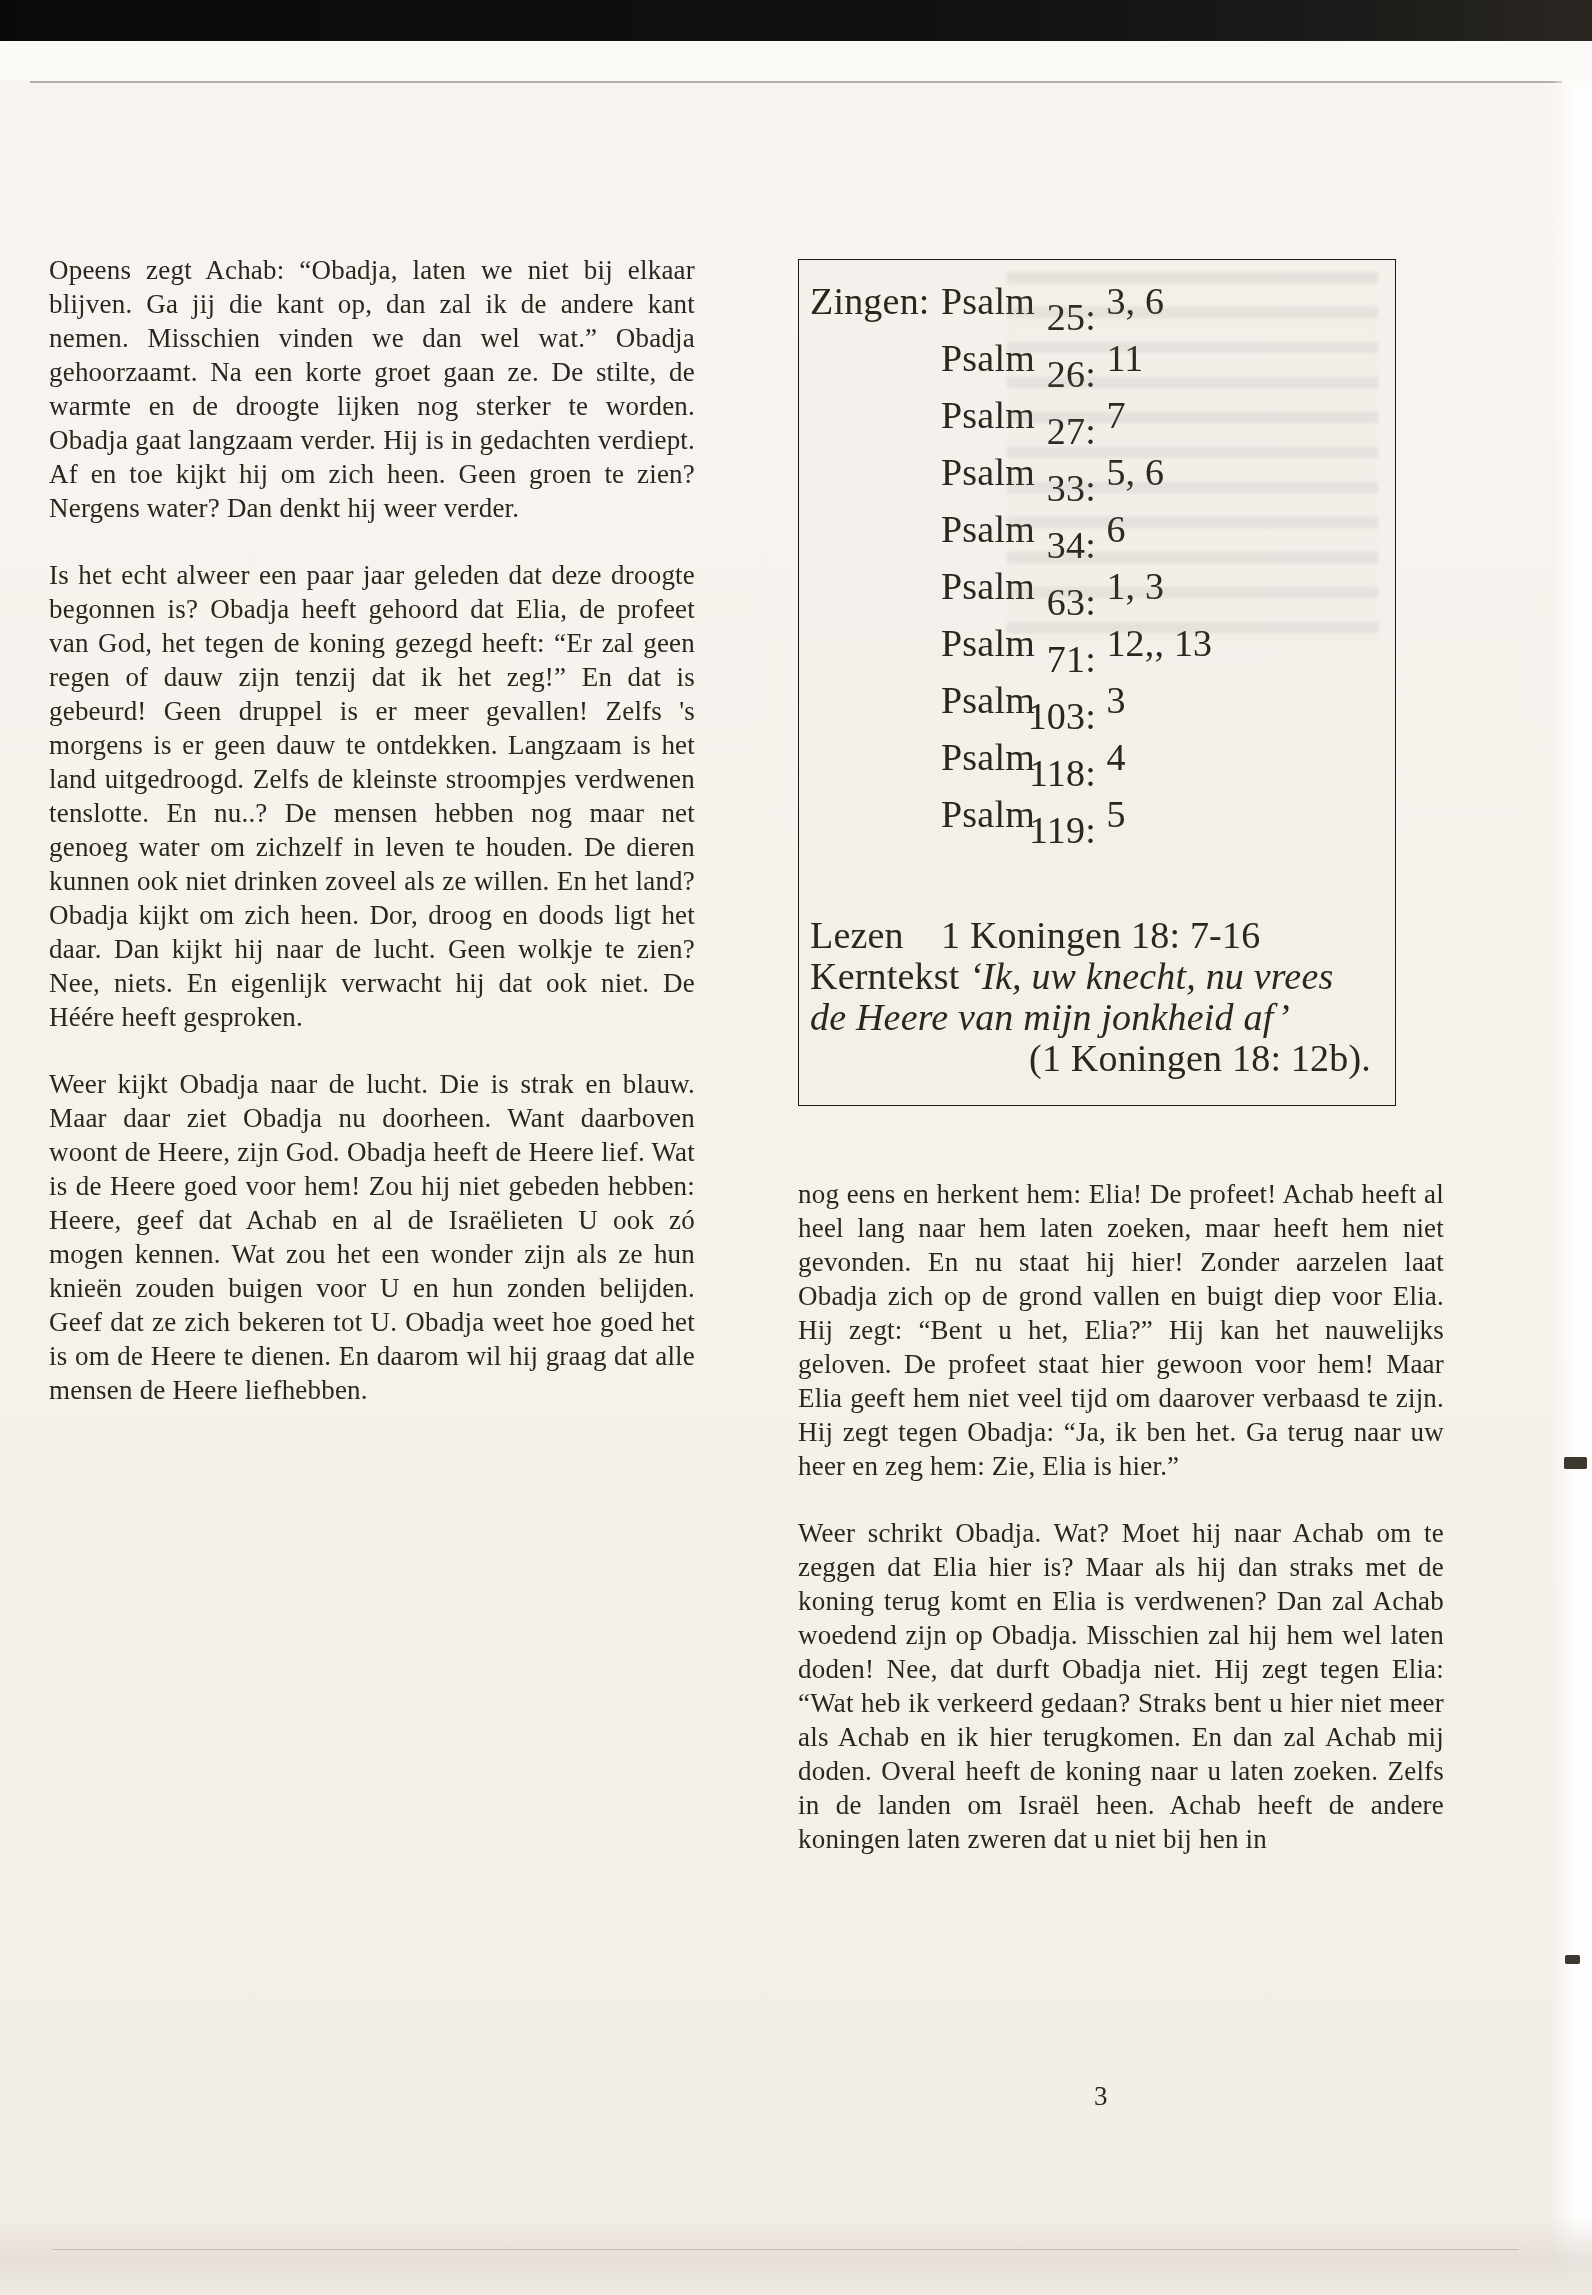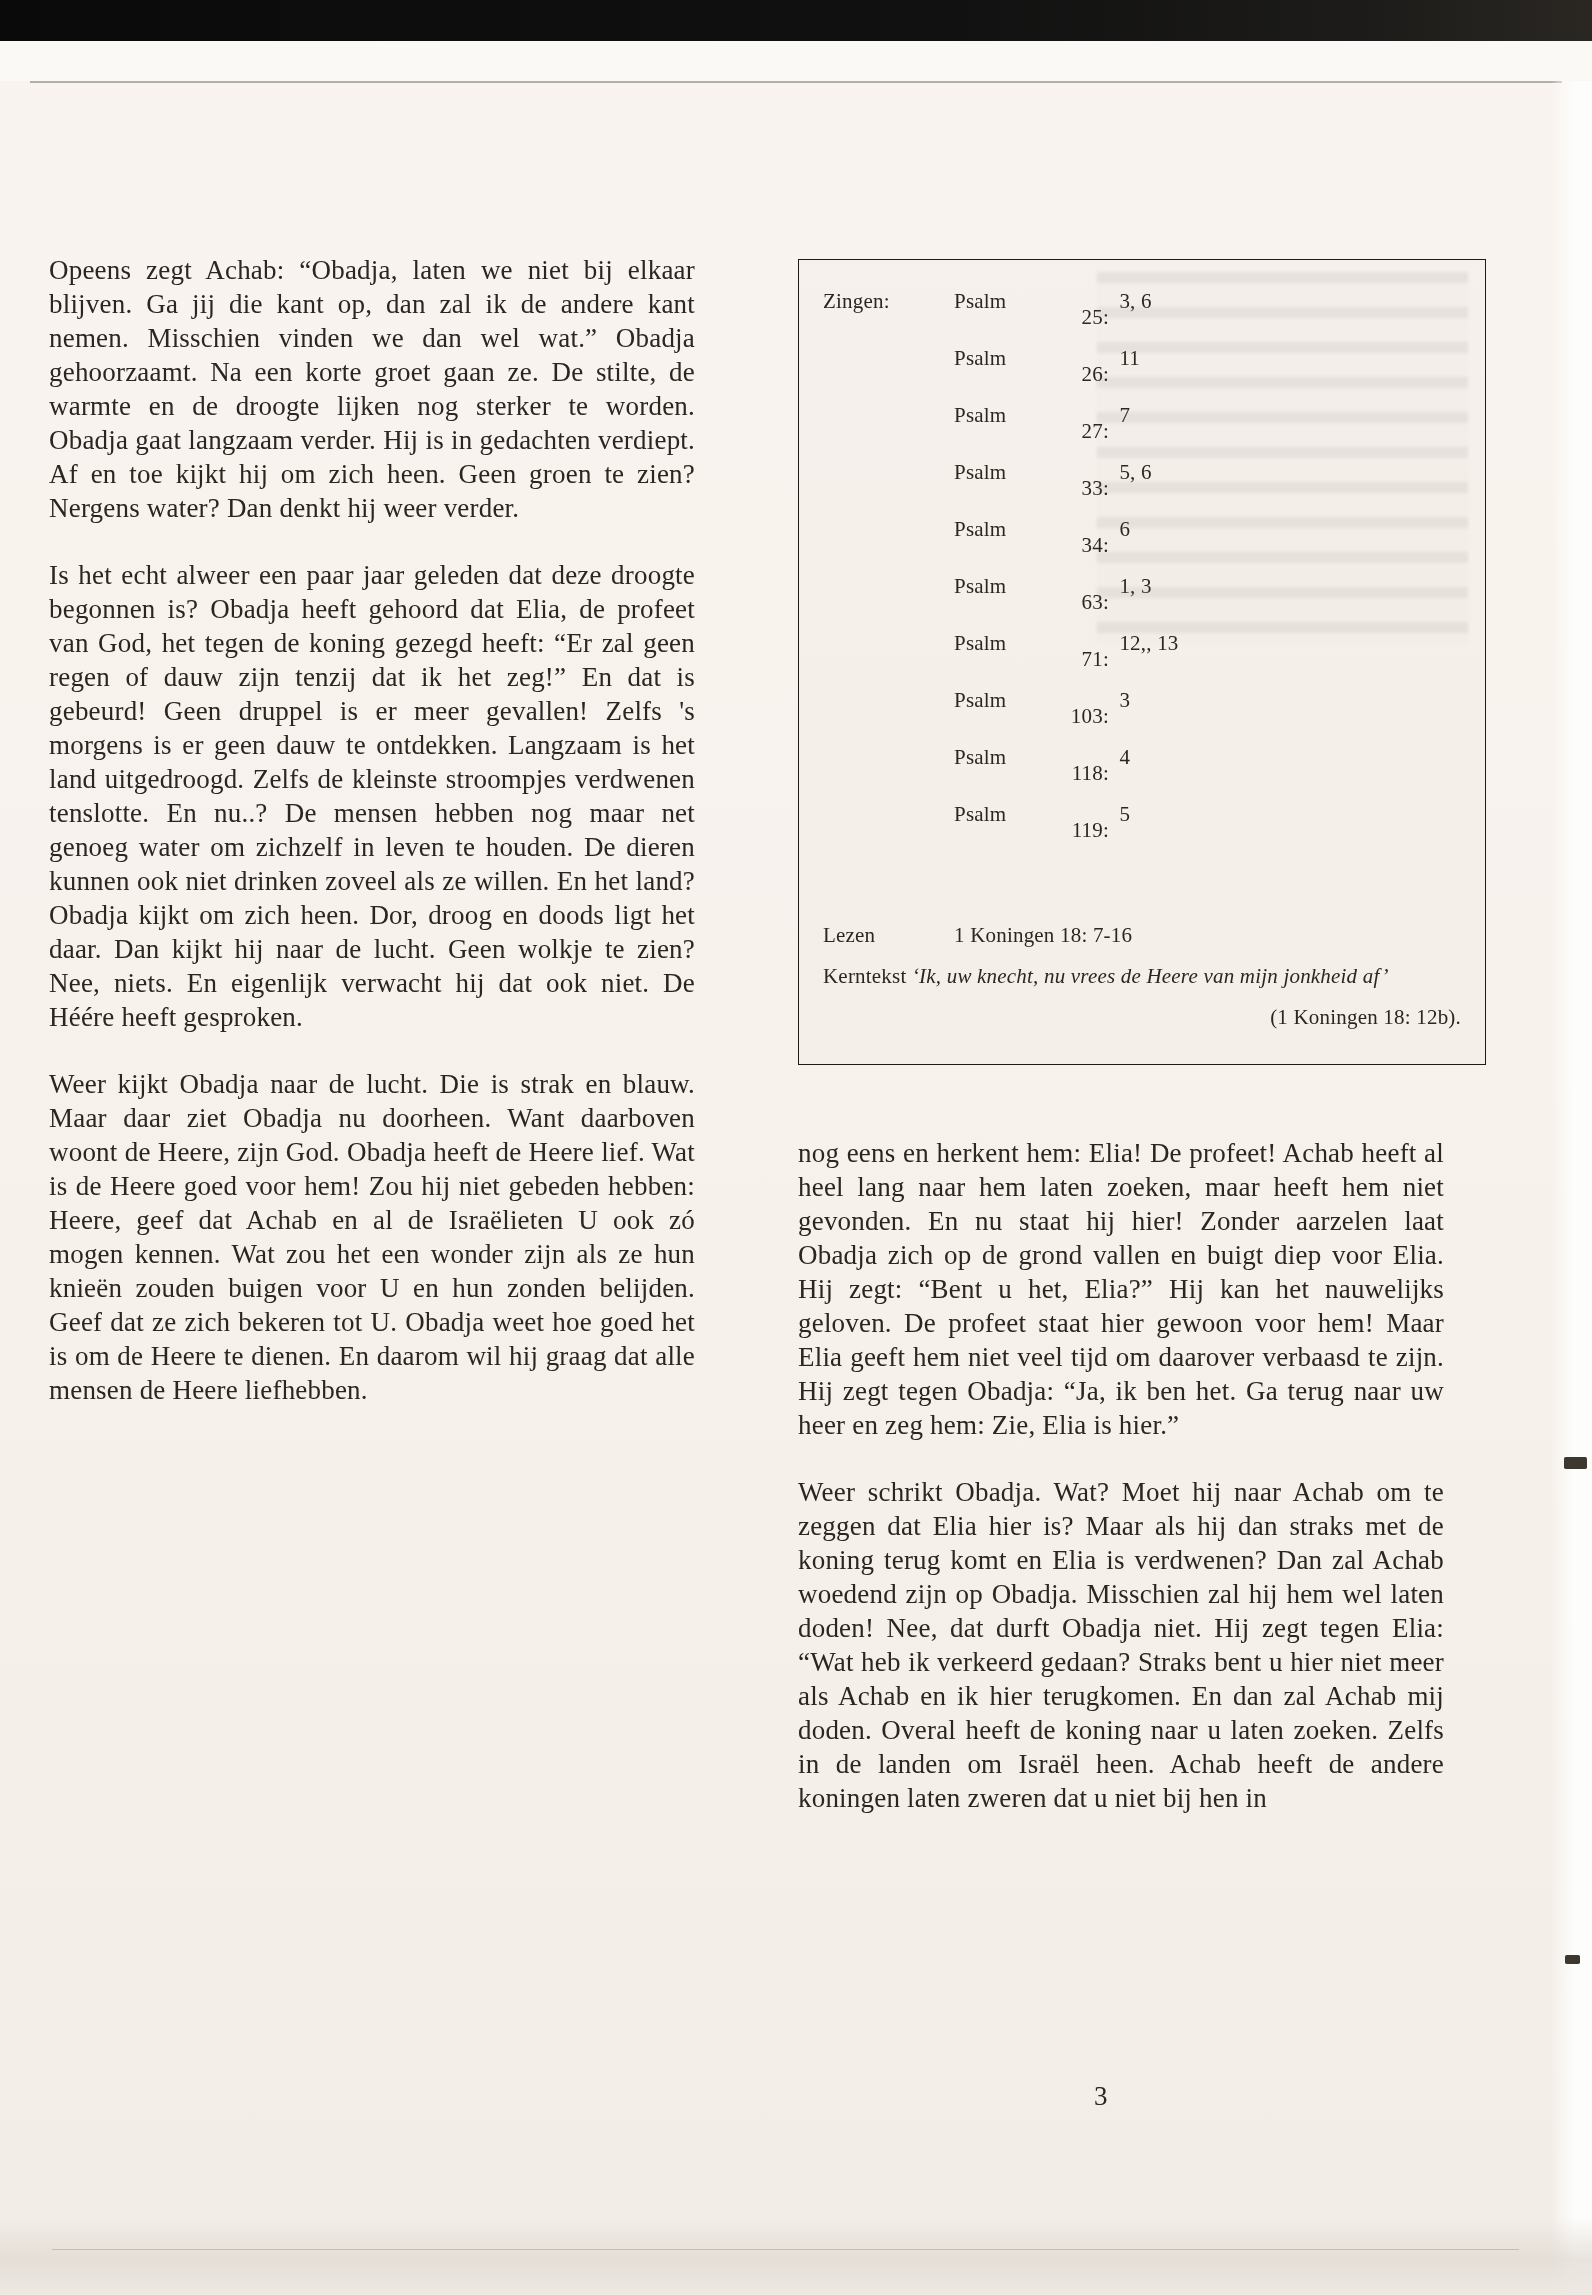--- a/index.html
+++ b/index.html
@@ -78,24 +78,24 @@
     letter-spacing: 0.2px;
   }
   .col p { margin: 0 0 33px 0; }
   .col-left  { left: 49px;  top: 253px; width: 646px; }
   .col-right { left: 798px; top: 259px; width: 646px; }
 
   
   .info-box {
     position: relative;
     box-sizing: border-box;
-    width: 688px;
+    width: 598px;
     border: 1.7px solid #1d1b18;
-    padding: 21px 24px 26px 24px;
-    font-size: 21px;
+    padding: 21px 24px 26px 11px;
+    font-size: 38px;
     line-height: 41px;
     text-align: left;
     background: rgba(240,234,228,0.35);
   }
   .bleed {
     position: absolute;
     top: 12px; right: 17.3px;
     width: 371px; height: 371px;
     background: repeating-linear-gradient(180deg,
       rgba(125,120,114,0.12) 0px, rgba(125,120,114,0.12) 11.2px,

